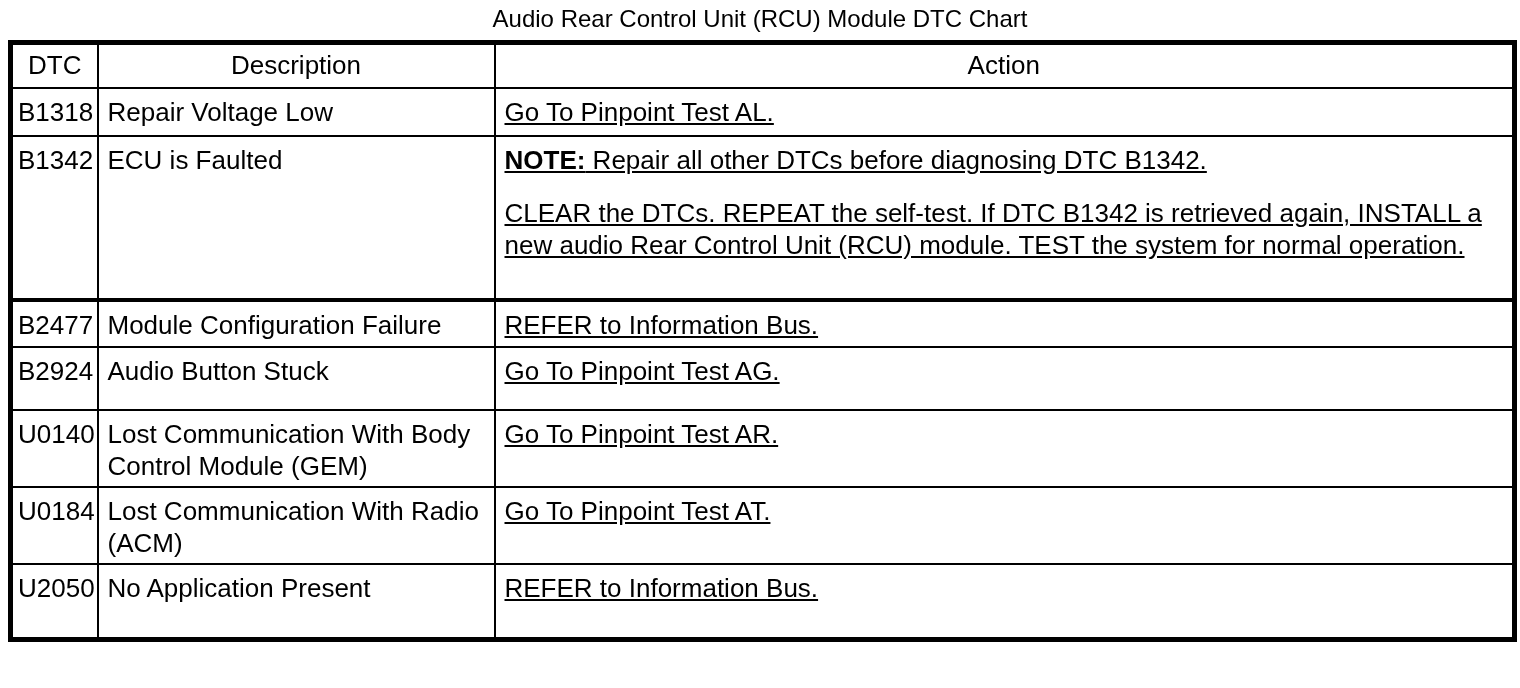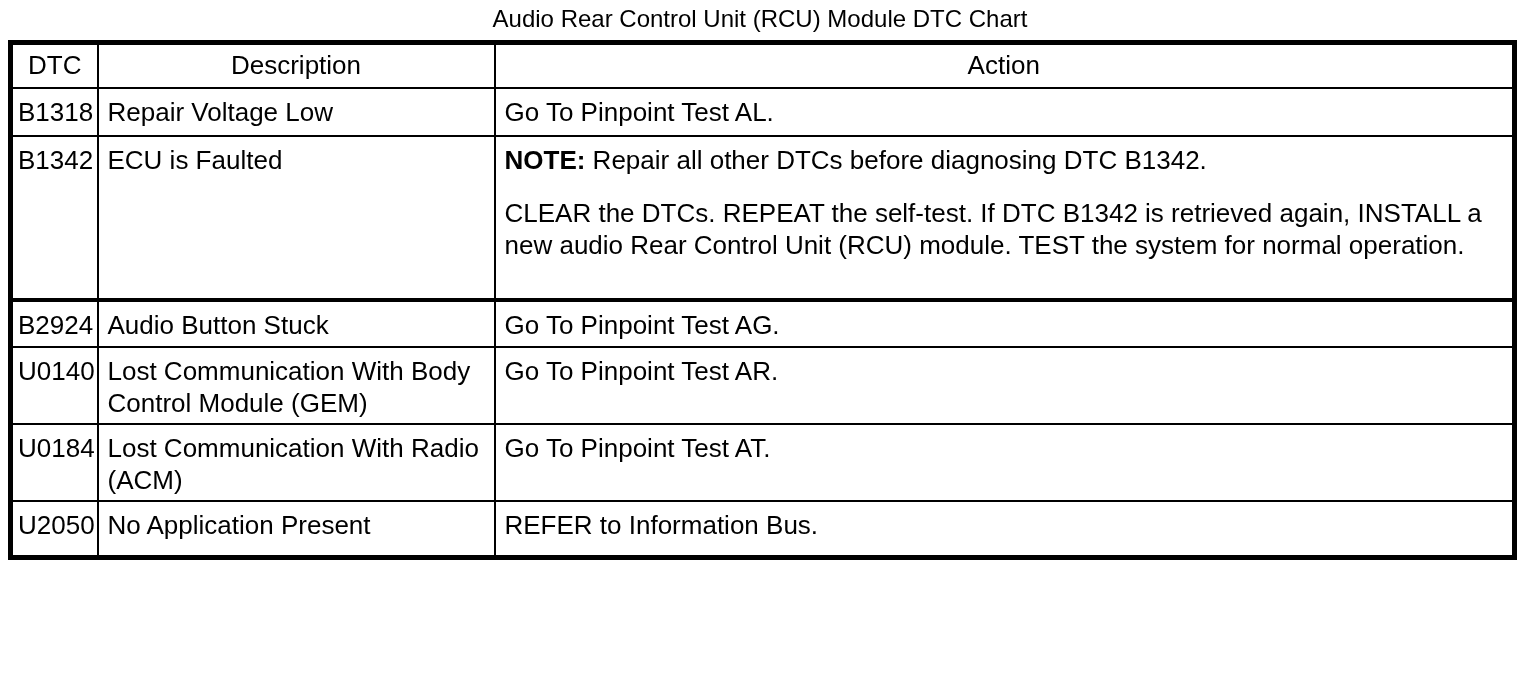--- a/index.html
+++ b/index.html
@@ -39,21 +39,21 @@
   }
   th {
     font-weight: normal;
     text-align: center;
     padding: 4px 6px;
   }
   td {
     padding: 7px 7px 4px 9px;
   }
   td.col-dtc { padding-left: 5px; padding-right: 2px; white-space: nowrap; }
-  td.col-action p { margin: 0; }
+  td.col-action p { margin: 0; text-decoration: underline; }
   td.col-action p + p { margin-top: 21px; }
   thead tr { height: 45px; }
   tbody tr:nth-child(1) { height: 48px; }
   tbody tr:nth-child(2) { height: 164px; }
   tbody tr:nth-child(3) { height: 47px; }
   tbody tr:nth-child(4) { height: 63px; }
   tbody tr:nth-child(5) { height: 76px; }
   tbody tr:nth-child(6) { height: 57px; }
   tbody tr:nth-child(7) { height: 76px; }
   tbody tr:nth-child(8) { height: 48px; }
@@ -90,20 +90,27 @@
         </tr>
         <tr>
           <td class="col-dtc">B1342</td>
           <td class="col-desc">ECU is Faulted</td>
           <td class="col-action">
             <p><b class="note-label">NOTE:</b> Repair all other DTCs before diagnosing DTC B1342.</p>
             <p>CLEAR the DTCs. REPEAT the self-test. If DTC B1342 is retrieved again, INSTALL a new audio Rear Control Unit (RCU) module. TEST the system for normal operation.</p>
           </td>
         </tr>
         <tr>
+          <td class="col-dtc">B2477</td>
+          <td class="col-desc">Module Configuration Failure</td>
+          <td class="col-action">
+            <p>REFER to Information Bus.</p>
+          </td>
+        </tr>
+        <tr>
           <td class="col-dtc">B2924</td>
           <td class="col-desc">Audio Button Stuck</td>
           <td class="col-action">
             <p>Go To Pinpoint Test AG.</p>
           </td>
         </tr>
         <tr>
           <td class="col-dtc">U0140</td>
           <td class="col-desc">Lost Communication With Body Control Module (GEM)</td>
           <td class="col-action">

